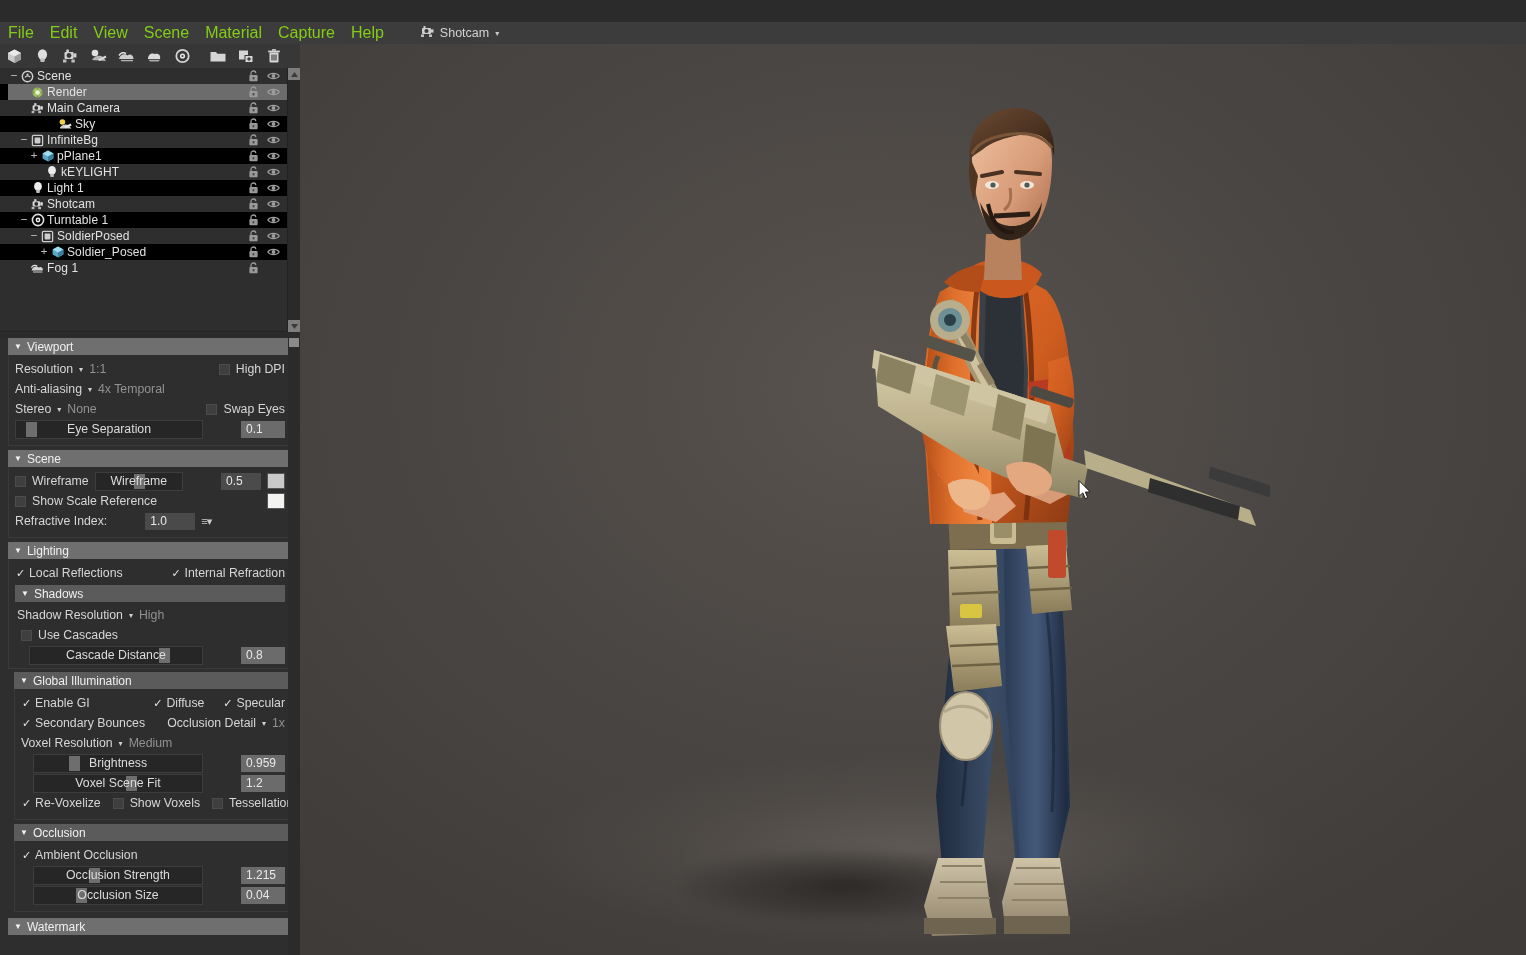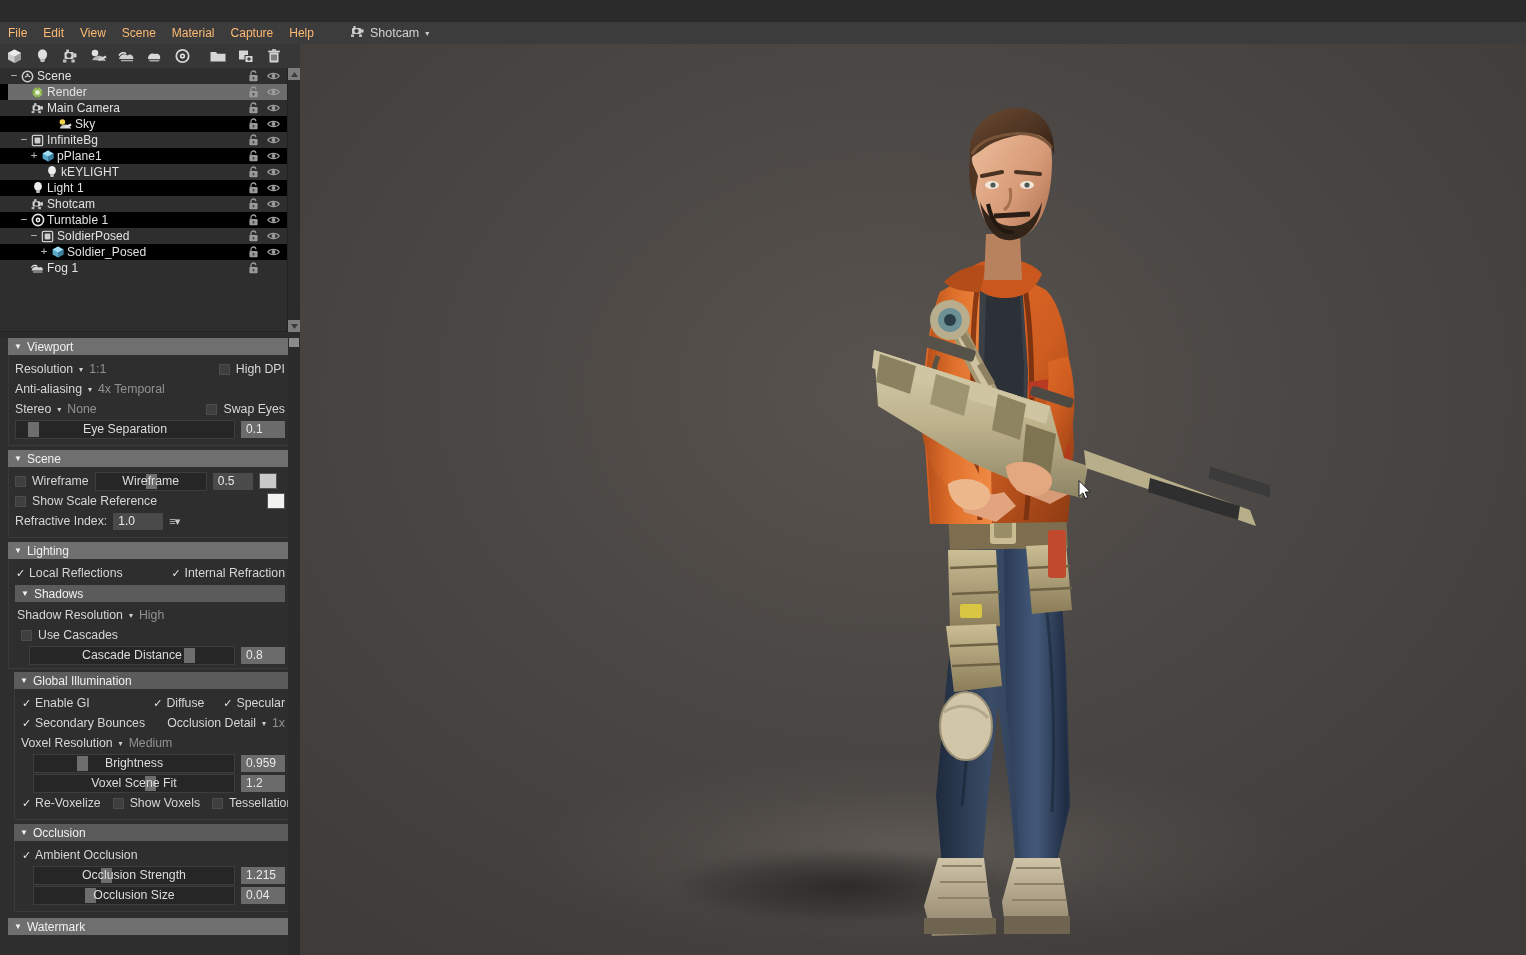--- a/index.html
+++ b/index.html
@@ -27,21 +27,21 @@
   .titlebar .tb-title {
     font-size: 12.5px; color: #1d1d1d; letter-spacing: .1px; white-space: nowrap;
   }
 
   
   .menubar {
     position: absolute; left: 0; top: 22px; width: 1526px; height: 22px;
     background: #3c3c3c; display: flex; align-items: center;
   }
   .menubar .mi {
-    font-size: 12px; color: #fdba74; padding: 0 8px; line-height: 22px;
+    font-size: 16px; color: #84cc16; padding: 0 8px; line-height: 22px;
     white-space: nowrap; cursor: default;
   }
   .menubar .mi:first-child { padding-left: 8px; }
   .shotcam {
     display: flex; align-items: center; gap: 5px; margin-left: 28px;
     font-size: 12.5px; color: #d3d3d3; white-space: nowrap;
   }
   .shotcam .caret { font-size: 8px; color: #cacaca; margin-left: 1px; }
 
   
@@ -136,21 +136,21 @@
     width: 11px; height: 11px; background: #3f3f3f; border: 1px solid #4c4c4c;
     display: inline-block; flex: 0 0 auto;
   }
   .chk {
     display: inline-flex; align-items: center; gap: 3px; font-size: 12.3px; color: #d6d6d6;
   }
   .chkmark { color: #e8e8e8; font-size: 11px; width: 11px; text-align: center; }
   .spacer { flex: 1 1 auto; }
   .numbox {
     background: #6b6b6b; color: #e9e9e9; font-size: 12px; height: 17px;
-    display: inline-flex; align-items: center; padding: 0 5px; min-width: 40px;
+    display: inline-flex; align-items: center; padding: 0 5px; min-width: 40px; margin-left: 32px;
   }
   .numbox.dark { background: #4b4b4b; }
   .numbox.entry { background: #4a4a4a; min-width: 50px; }
   .slider {
     position: relative; height: 19px; background: #262626; border: 1px solid #3d3d3d;
     flex: 1 1 auto; display: flex; align-items: center; justify-content: center;
   }
   .slider .handle {
     position: absolute; top: 1px; width: 11px; height: 15px; background: #6e6e6e;
   }

